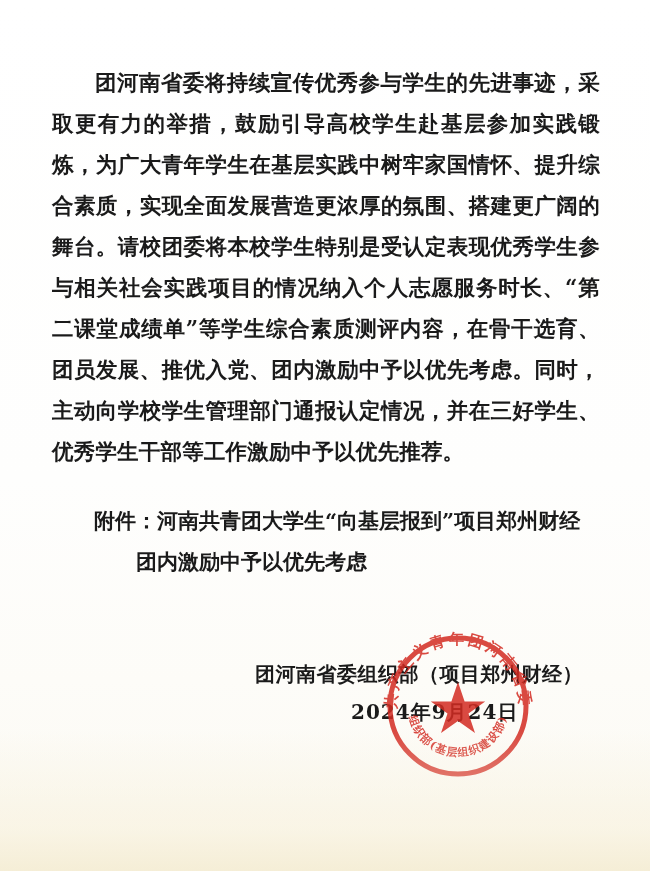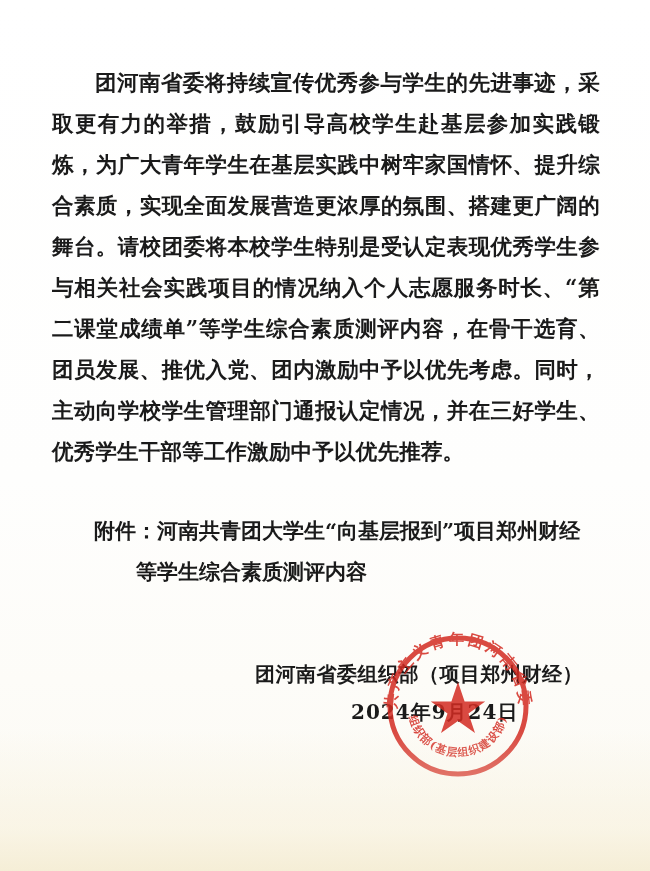--- a/index.html
+++ b/index.html
@@ -43,21 +43,21 @@
     color: #1a1a1a;
     text-align: justify;
     text-justify: inter-ideograph;
     letter-spacing: 0.2px;
     font-weight: 600;
     text-indent: 2em;
     margin: 0;
   }
 
   .attachment {
-    margin-top: 38px;
+    margin-top: 28px;
     font-size: 21px;
     line-height: 41px;
     color: #1a1a1a;
     font-weight: 600;
   }
   .attach-line1 { text-indent: 2em; }
   .attach-line2 { text-indent: 4em; }
 
   .signature {
     position: absolute;
@@ -91,21 +91,21 @@
 </head>
 <body>
 
 <div class="page">
 
   <div class="content">
     <p class="body-text">团河南省委将持续宣传优秀参与学生的先进事迹，采取更有力的举措，鼓励引导高校学生赴基层参加实践锻炼，为广大青年学生在基层实践中树牢家国情怀、提升综合素质，实现全面发展营造更浓厚的氛围、搭建更广阔的舞台。请校团委将本校学生特别是受认定表现优秀学生参与相关社会实践项目的情况纳入个人志愿服务时长、“第二课堂成绩单”等学生综合素质测评内容，在骨干选育、团员发展、推优入党、团内激励中予以优先考虑。同时，主动向学校学生管理部门通报认定情况，并在三好学生、优秀学生干部等工作激励中予以优先推荐。</p>
 
     <div class="attachment">
       <div class="attach-line1">附件：河南共青团大学生“向基层报到”项目郑州财经</div>
-      <div class="attach-line2">等学生综合素质测评内容</div>
+      <div class="attach-line2">团内激励中予以优先考虑</div>
     </div>
   </div>
 
   <div class="signature">
     <div>团河南省委组织部（项目郑州财经）</div>
     <div class="sig-date">2024年9月24日</div>
   </div>
 
   <div class="seal">
     <div class="seal-wrap">

